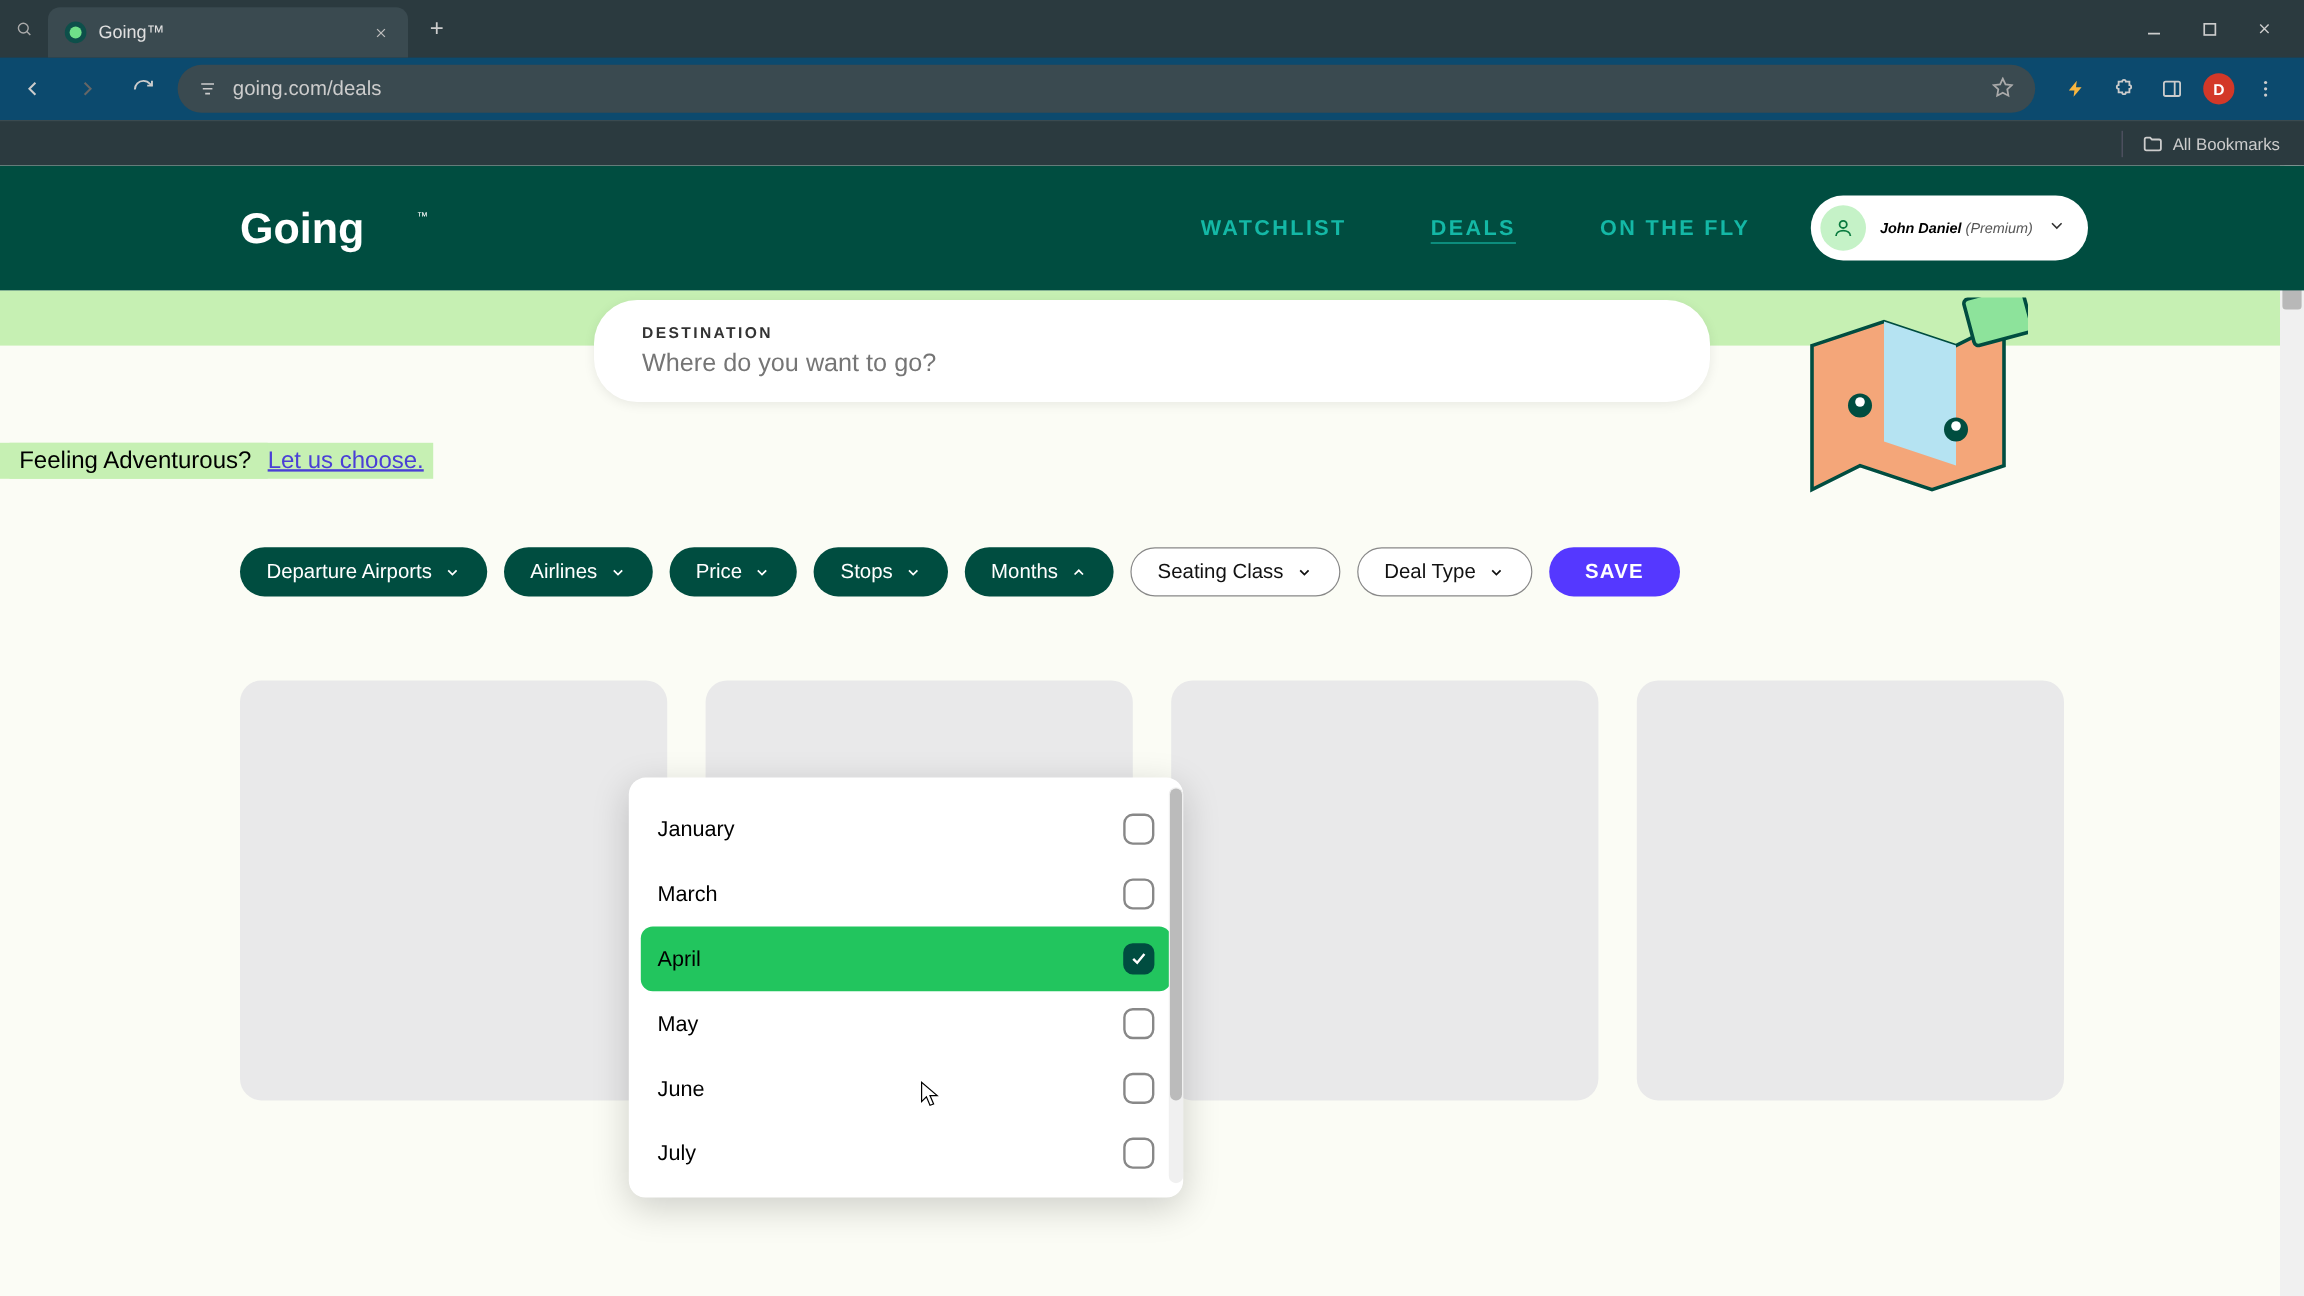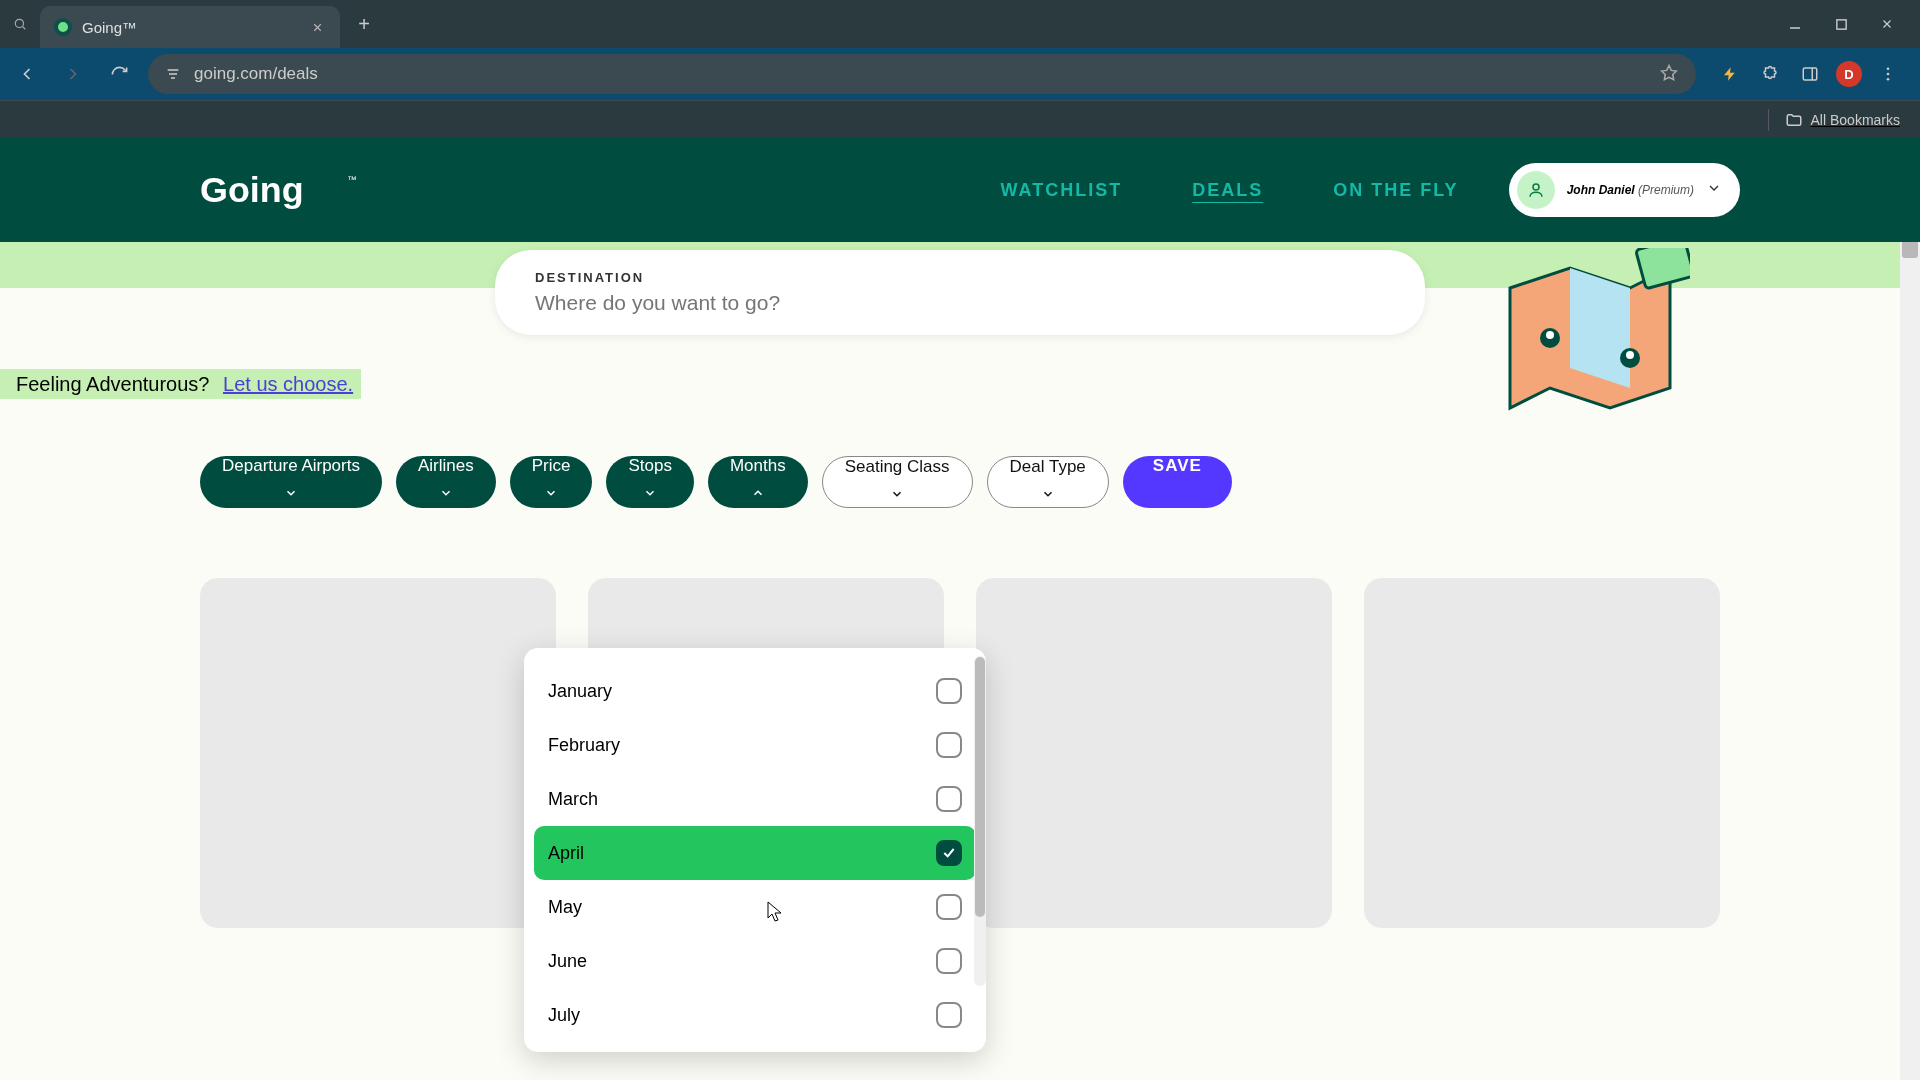--- a/index.html
+++ b/index.html
@@ -22,21 +22,21 @@
 .nav-btn { width: 34px; height: 34px; display: flex; align-items: center; justify-content: center; color: #ccc; cursor: pointer; border-radius: 50%; }
 .nav-btn.disabled { color: #666; }
 .url-box { flex: 1; background: #3a4a50; border-radius: 24px; height: 40px; display: flex; align-items: center; padding: 0 16px; gap: 12px; color: #ccc; font-size: 17px; }
 .url-lock { width: 18px; height: 18px; display:flex; align-items:center; justify-content:center; }
 .url-text { flex: 1; }
 .url-star { width: 20px; height: 20px; color:#aaa; cursor:pointer; }
 .ext-icons { display: flex; gap: 12px; align-items: center; padding: 0 8px; }
 .ext-icon { width: 28px; height: 28px; display: flex; align-items: center; justify-content: center; cursor: pointer; color:#ccc; }
 .ext-profile { width: 26px; height: 26px; border-radius: 50%; background: #d33828; color: white; font-size: 13px; font-weight: bold; display: flex; align-items: center; justify-content: center; }
 
-.bookmarks-bar { height: 38px; background: #2b3a3f; display: flex; align-items: center; justify-content: flex-end; padding: 0 20px; border-top: 1px solid #3a4a50; text-decoration: underline; }
+.bookmarks-bar { height: 38px; background: #2b3a3f; display: flex; align-items: center; justify-content: flex-end; padding: 0 20px; border-top: 1px solid #3a4a50; }
 .bm-divider { width:1px; height:22px; background:#556; margin-right:16px; }
 .bm-item { display: flex; align-items: center; gap: 8px; color: #ccc; font-size: 14px; cursor: pointer; }
 
 
 .viewport { position: relative; background: #fbfcf5; height: calc(1080px - 138px); overflow: hidden; }
 .vscroll { position: absolute; right:0; top:0; bottom:0; width: 20px; background: #f0f0f0; }
 .vscroll-thumb { position: absolute; top:0; right:2px; width:16px; height:120px; background:#b8b8b8; border-radius:3px; }
 
 .site-header { background: #004d40; height: 104px; display: flex; align-items: center; padding: 0 50px 0 50px; position: relative; z-index: 5; }
 .logo { color: white; font-size: 0; display: flex; align-items: center; padding-left: 150px; }
@@ -55,21 +55,21 @@
 .search-card { background: white; border-radius: 36px; width: 930px; margin: -38px auto 0; padding: 20px 40px; box-shadow: 0 2px 10px rgba(0,0,0,0.08); position: relative; z-index: 4; }
 .search-label { font-size: 13px; letter-spacing: 2px; color: #333; font-weight: 700; margin-bottom: 6px; }
 .search-input { font-size: 21px; color: #888; border: none; outline: none; width: 100%; background: transparent; }
 .map-deco { position: absolute; right: 230px; top: 110px; width: 200px; height: 180px; z-index: 3; }
 
 .adventurous { text-align: left; margin: 38px 0 0; }
 .adventurous span { background: #c6f0b3; padding: 4px 8px; font-size: 20px; }
 .adventurous a { color: #4a3fd6; text-decoration: underline; }
 
 .filters { display: flex; gap: 14px; padding: 60px 200px 0; align-items: center; flex-wrap: wrap; }
-.chip { border-radius: 28px; height: 52px; padding: 0 22px; display: flex; align-items: center; gap: 10px; font-size: 17px; cursor: pointer; white-space: nowrap; flex-direction: column; }
+.chip { border-radius: 28px; height: 41px; padding: 0 22px; display: flex; align-items: center; gap: 10px; font-size: 17px; cursor: pointer; white-space: nowrap; }
 .chip.dark { background: #004d40; color: white; }
 .chip.light { background: white; border: 1.5px solid #888; color: #111; }
 .chip.save { background: #5538ff; color: white; font-weight: 700; letter-spacing: 1px; padding: 0 30px; }
 .chev { display: inline-flex; }
 
 .dropdown { position: absolute; left: 524px; top: 510px; width: 462px; background: white; border-radius: 14px; box-shadow: 0 8px 30px rgba(0,0,0,0.18); z-index: 20; overflow: hidden; }
 .dd-scroll { position: absolute; right: 0; top: 8px; width: 12px; height: 330px; background: #f0f0f0; border-radius: 6px; }
 .dd-scroll-thumb { width: 10px; height: 260px; background: #bbb; border-radius: 5px; margin: 1px; }
 .dd-list { padding: 16px 10px 10px; max-height: 430px; overflow: hidden; }
 .dd-item { display: flex; align-items: center; justify-content: space-between; padding: 14px 14px; border-radius: 10px; cursor: pointer; font-size: 18px; }
@@ -319,24 +319,20 @@
   <div class="dropdown">
     <div class="dd-scroll">
         <div class="dd-scroll-thumb"></div>
       </div>
     <div class="dd-list" id="months-list">
         <div class="dd-item">
           <span>January</span>
           <span class="cbox"></span>
         </div>
         <div class="dd-item">
-          <span>February</span>
-          <span class="cbox"></span>
-        </div>
-        <div class="dd-item">
           <span>March</span>
           <span class="cbox"></span>
         </div>
         <div class="dd-item selected">
           <span>April</span>
           <span class="cbox checked">
             <svg width="16" height="16" viewBox="0 0 24 24" fill="none" stroke="currentColor" stroke-width="3">
               <path d="m5 12 5 5 9-11"></path>
             </svg>
           </span>

